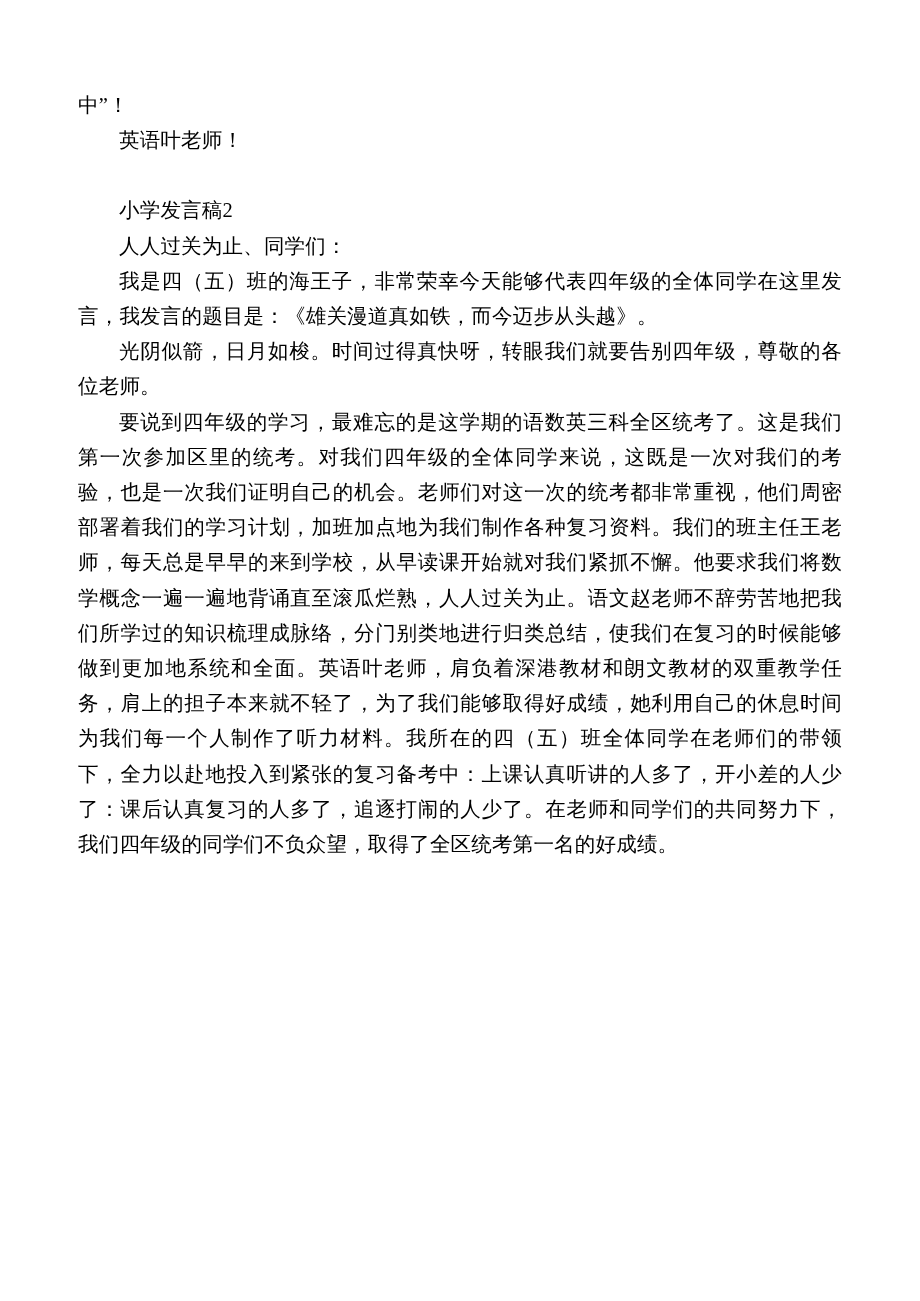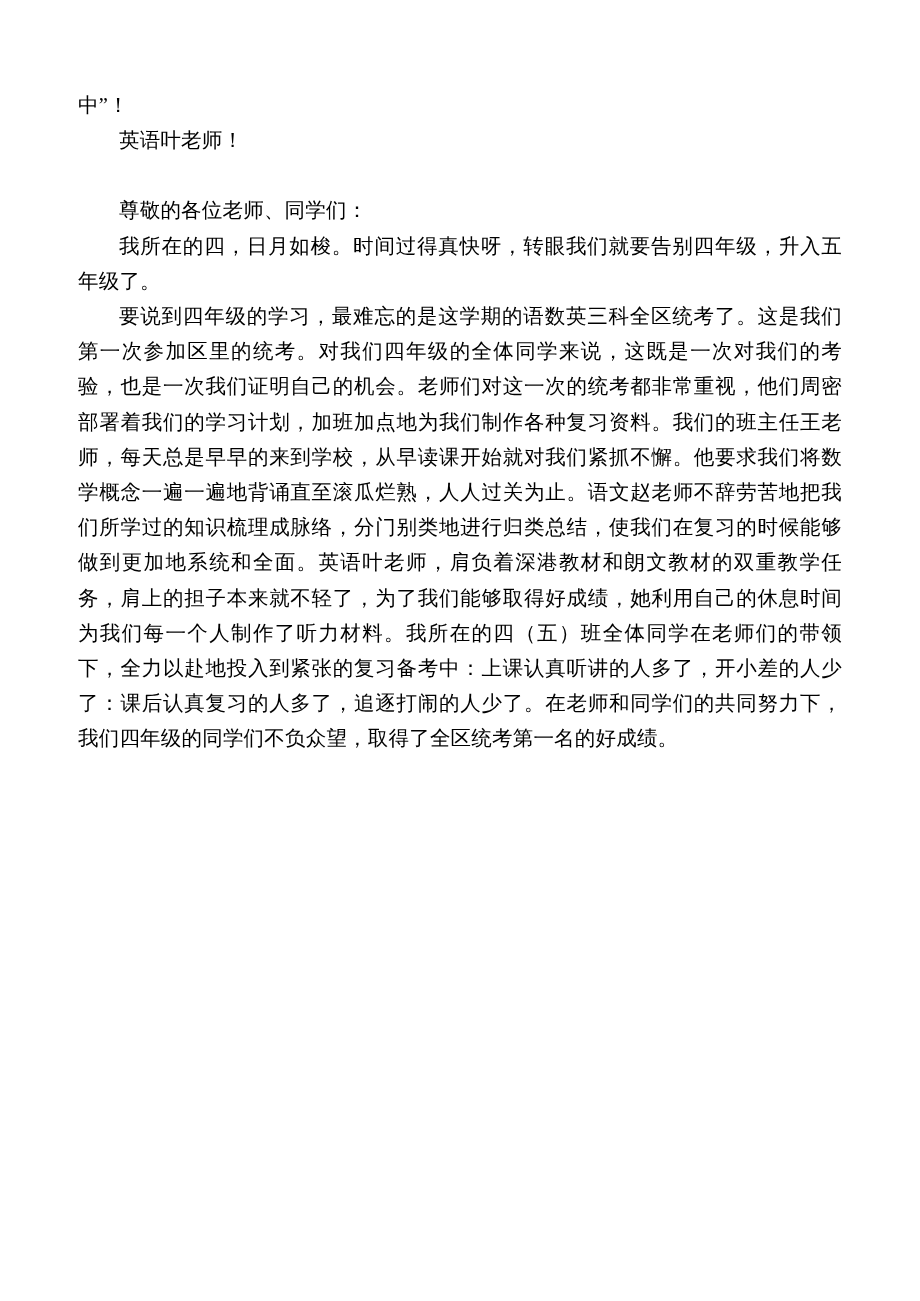--- a/index.html
+++ b/index.html
@@ -42,17 +42,19 @@
   }
 </style>
 </head>
 <body>
 
 <div class="page">
   <div class="doc-body">
     <p class="para no-indent">中”！</p>
     <p class="para">英语叶老师！</p>
     <p class="spacer"></p>
-    <p class="para">尊敬的各位老师、同学们：</p>
-    <p class="para">我所在的四，日月如梭。时间过得真快呀，转眼我们就要告别四年级，升入五年级了。</p>
+    <p class="para">小学发言稿2</p>
+    <p class="para">人人过关为止、同学们：</p>
+    <p class="para">我是四（五）班的海王子，非常荣幸今天能够代表四年级的全体同学在这里发言，我发言的题目是：《雄关漫道真如铁，而今迈步从头越》。</p>
+    <p class="para">光阴似箭，日月如梭。时间过得真快呀，转眼我们就要告别四年级，尊敬的各位老师。</p>
     <p class="para">要说到四年级的学习，最难忘的是这学期的语数英三科全区统考了。这是我们第一次参加区里的统考。对我们四年级的全体同学来说，这既是一次对我们的考验，也是一次我们证明自己的机会。老师们对这一次的统考都非常重视，他们周密部署着我们的学习计划，加班加点地为我们制作各种复习资料。我们的班主任王老师，每天总是早早的来到学校，从早读课开始就对我们紧抓不懈。他要求我们将数学概念一遍一遍地背诵直至滚瓜烂熟，人人过关为止。语文赵老师不辞劳苦地把我们所学过的知识梳理成脉络，分门别类地进行归类总结，使我们在复习的时候能够做到更加地系统和全面。英语叶老师，肩负着深港教材和朗文教材的双重教学任务，肩上的担子本来就不轻了，为了我们能够取得好成绩，她利用自己的休息时间为我们每一个人制作了听力材料。我所在的四（五）班全体同学在老师们的带领下，全力以赴地投入到紧张的复习备考中：上课认真听讲的人多了，开小差的人少了：课后认真复习的人多了，追逐打闹的人少了。在老师和同学们的共同努力下，我们四年级的同学们不负众望，取得了全区统考第一名的好成绩。</p>
   </div>
 </div>
 
 </body></html>

